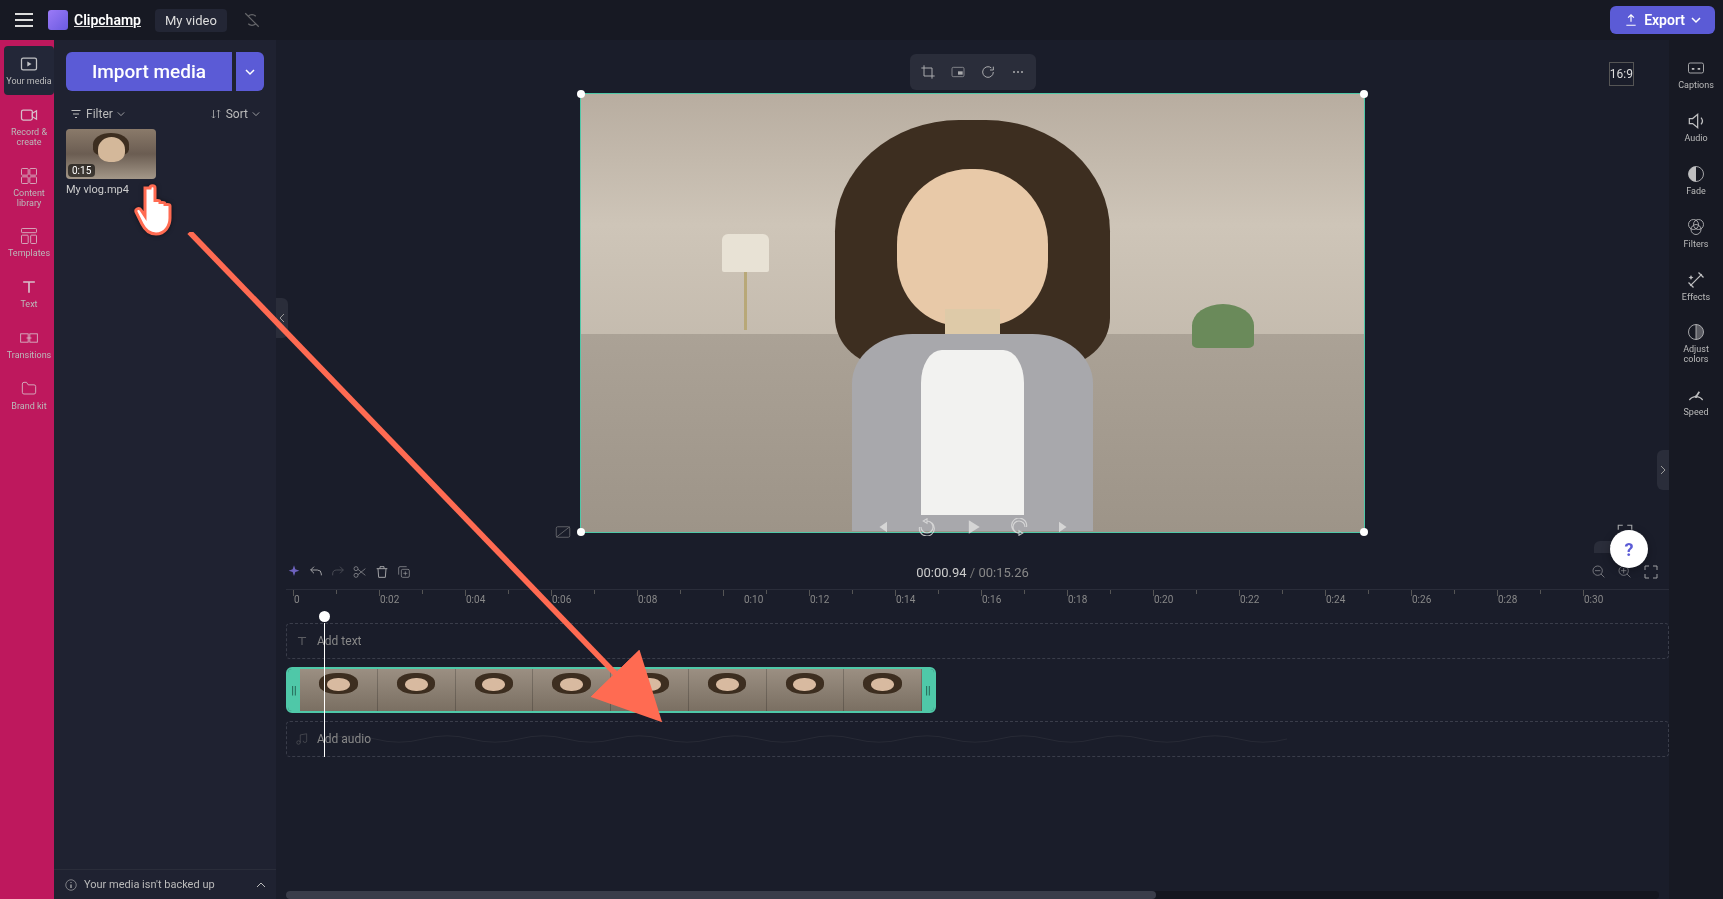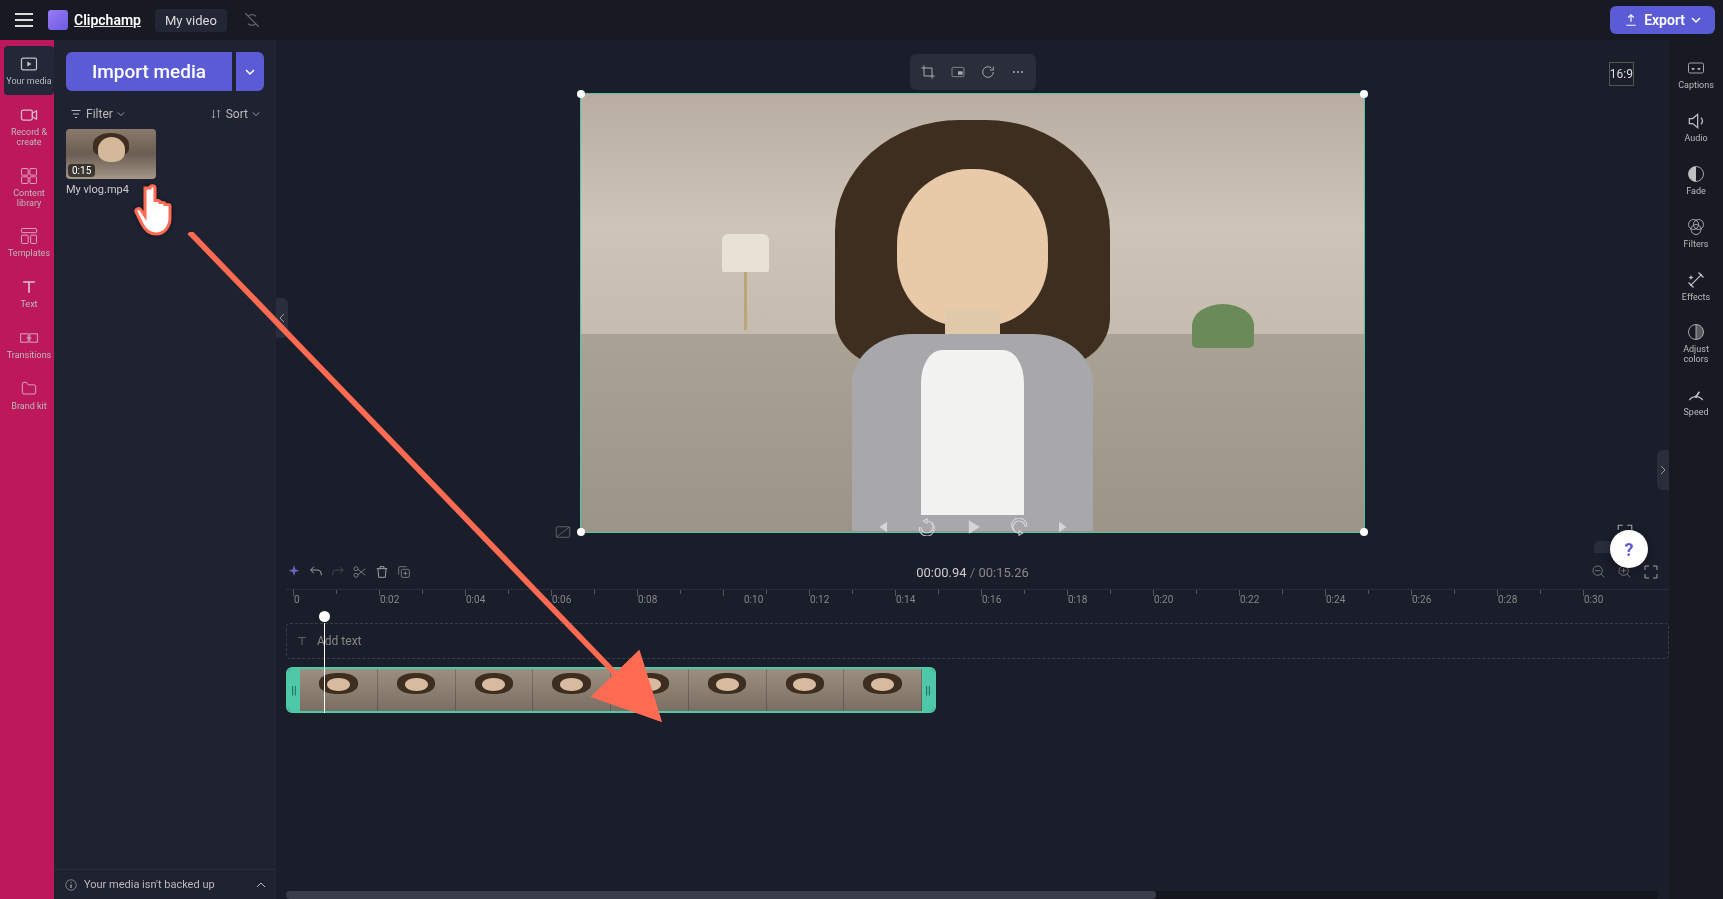--- a/index.html
+++ b/index.html
@@ -491,20 +491,29 @@
                 <div class="cf-face"></div>
               </div>
               <div class="clip-frame">
                 <div class="cf-hair"></div>
                 <div class="cf-face"></div>
               </div>
             </div>
           <div class="clip-handle">||</div>
         </div>
       </div>
+      <div class="track">
+        <svg class="track-icon" width="14" height="14" viewBox="0 0 24 24">
+            <path d="M9 18a3 3 0 11-6 0 3 3 0 016 0zM9 18V5l11-2v12a3 3 0 11-6 0" stroke="#888" fill="none"></path>
+          </svg>
+        <span>Add audio</span>
+        <svg class="audio-wave" viewBox="0 0 1200 20" preserveAspectRatio="none">
+            <path d="M0 10 Q30 2 60 10 T120 10 T180 10 T240 10 T300 10 T360 10 T420 10 T480 10 T540 10 T600 10 T660 10 T720 10 T780 10 T840 10 T900 10 T960 10 T1020 10 T1080 10 T1140 10 T1200 10" stroke="#888" fill="none"></path>
+          </svg>
+      </div>
     </div>
     <div class="scrollbar-h">
       <div class="scrollbar-thumb"></div>
     </div>
   </div>
 </div>
 
 <div class="right-rail">
   <div class="rail-item">
     <svg class="ico" viewBox="0 0 24 24">

